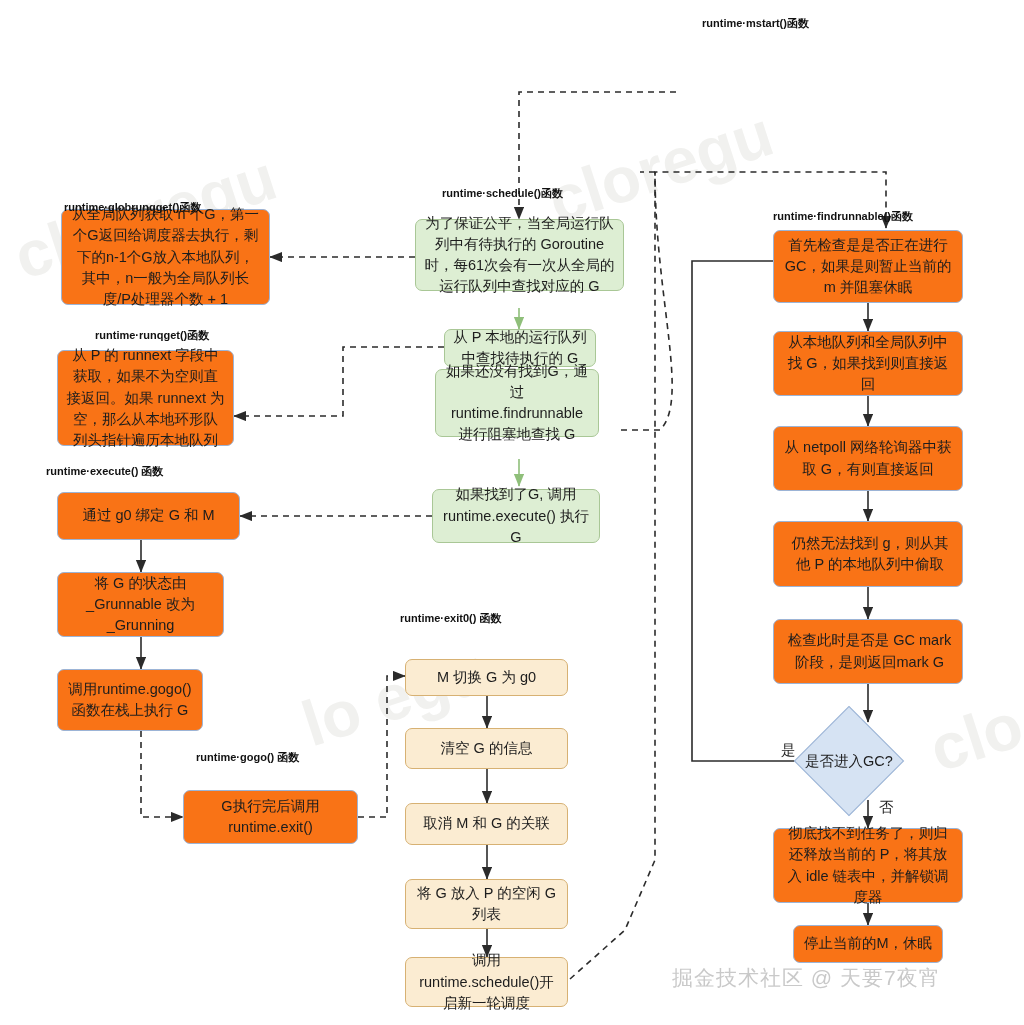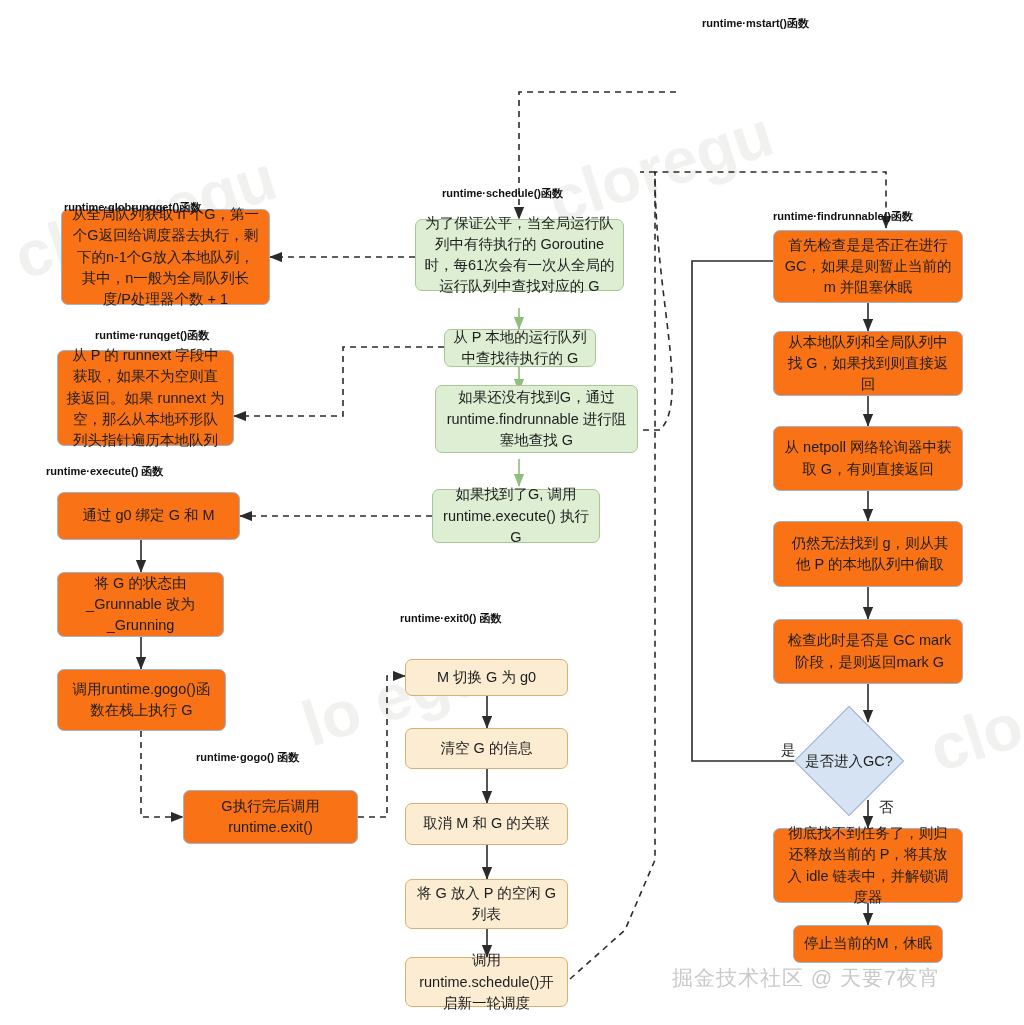--- a/index.html
+++ b/index.html
@@ -150,27 +150,27 @@
   <div class="grp-title" style="left:400px;top:611px;">runtime·exit0() 函数</div>
   <div class="grp-title" style="left:773px;top:209px;">runtime·findrunnable()函数</div>
 
 
   <div class="node blue" style="left:61px;top:209px;width:209px;height:96px;">从全局队列获取 n 个G，第一个G返回给调度器去执行，剩下的n-1个G放入本地队列，其中，n一般为全局队列长度/P处理器个数 + 1</div>
 
   <div class="node blue" style="left:57px;top:350px;width:177px;height:96px;">从 P 的 runnext 字段中获取，如果不为空则直接返回。如果 runnext 为空，那么从本地环形队列头指针遍历本地队列</div>
 
   <div class="node blue" style="left:57px;top:492px;width:183px;height:48px;">通过 g0 绑定 G 和 M</div>
   <div class="node blue" style="left:57px;top:572px;width:167px;height:65px;">将 G 的状态由 _Grunnable 改为 _Grunning</div>
-  <div class="node blue" style="left:57px;top:669px;width:169px;height:62px;">调用runtime.gogo()函数在栈上执行 G</div>
+  <div class="node blue" style="left:57px;top:669px;width:146px;height:62px;">调用runtime.gogo()函数在栈上执行 G</div>
 
   <div class="node blue" style="left:183px;top:790px;width:175px;height:54px;">G执行完后调用 runtime.exit()</div>
 
   <div class="node green" style="left:415px;top:219px;width:209px;height:72px;">为了保证公平，当全局运行队列中有待执行的 Goroutine 时，每61次会有一次从全局的运行队列中查找对应的 G</div>
   <div class="node green" style="left:444px;top:329px;width:152px;height:38px;">从 P 本地的运行队列中查找待执行的 G</div>
-  <div class="node green" style="left:435px;top:385px;width:203px;height:68px;">如果还没有找到G，通过 runtime.findrunnable 进行阻塞地查找 G</div>
+  <div class="node green" style="left:435px;top:369px;width:164px;height:68px;">如果还没有找到G，通过 runtime.findrunnable 进行阻塞地查找 G</div>
   <div class="node green" style="left:432px;top:489px;width:168px;height:54px;">如果找到了G, 调用 runtime.execute() 执行 G</div>
 
   <div class="node orange" style="left:405px;top:659px;width:163px;height:37px;">M 切换 G 为 g0</div>
   <div class="node orange" style="left:405px;top:728px;width:163px;height:41px;">清空 G 的信息</div>
   <div class="node orange" style="left:405px;top:879px;width:163px;height:50px;">将 G 放入 P 的空闲 G 列表</div>
   <div class="node orange" style="left:405px;top:803px;width:163px;height:42px;">取消 M 和 G 的关联</div>
   <div class="node orange" style="left:405px;top:957px;width:163px;height:50px;">调用runtime.schedule()开启新一轮调度</div>
 
   <div class="node blue" style="left:773px;top:230px;width:190px;height:73px;">首先检查是是否正在进行 GC，如果是则暂止当前的 m 并阻塞休眠</div>
   <div class="node blue" style="left:773px;top:331px;width:190px;height:65px;">从本地队列和全局队列中找 G，如果找到则直接返回</div>

